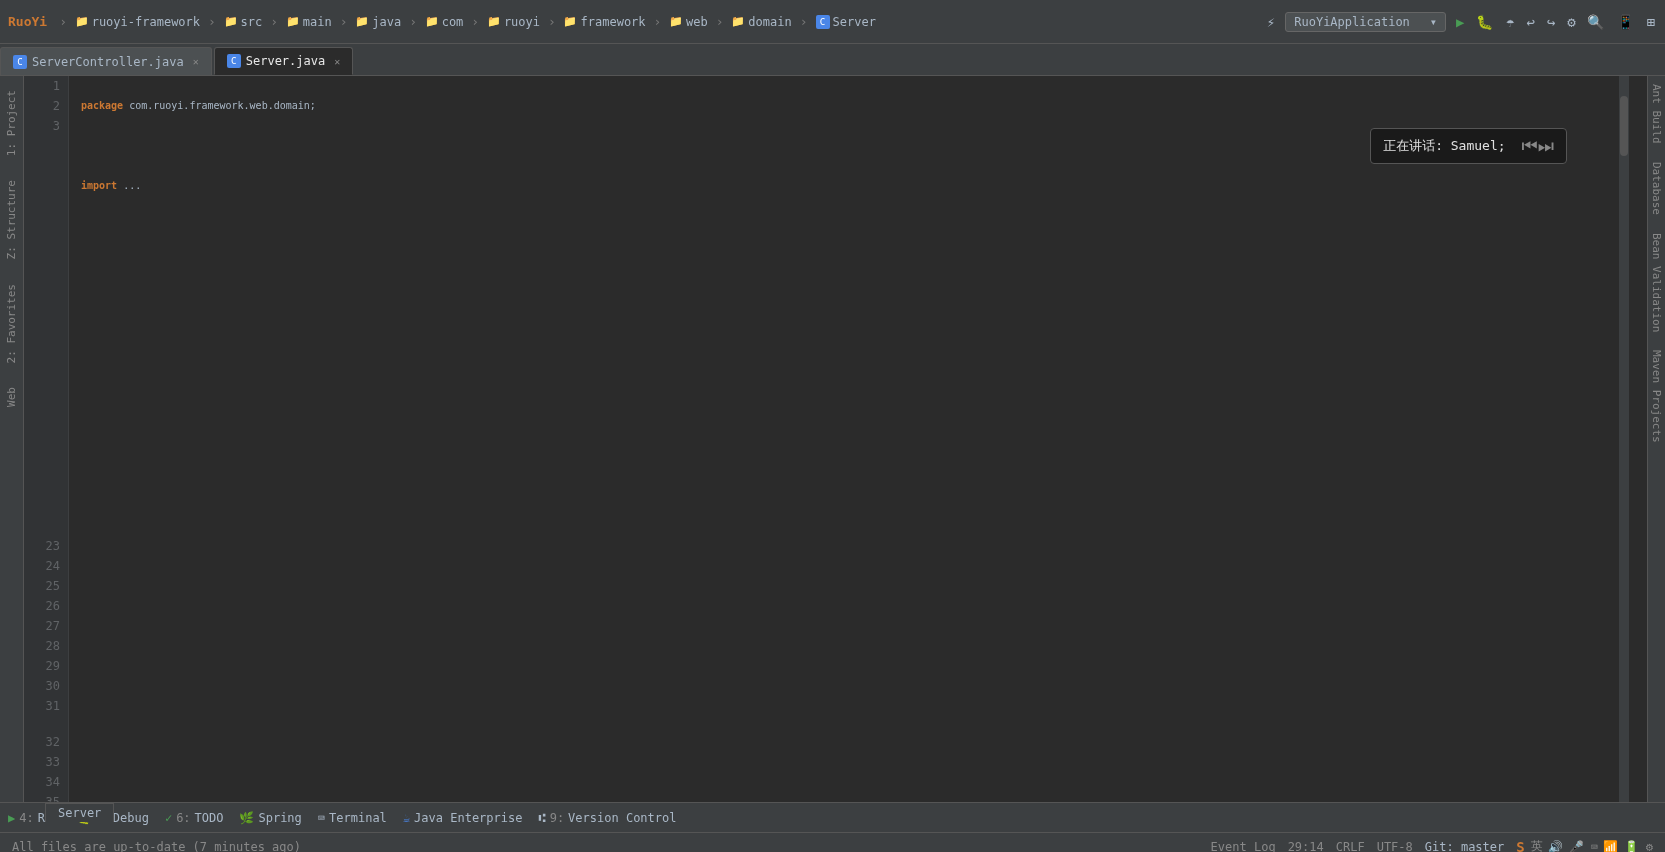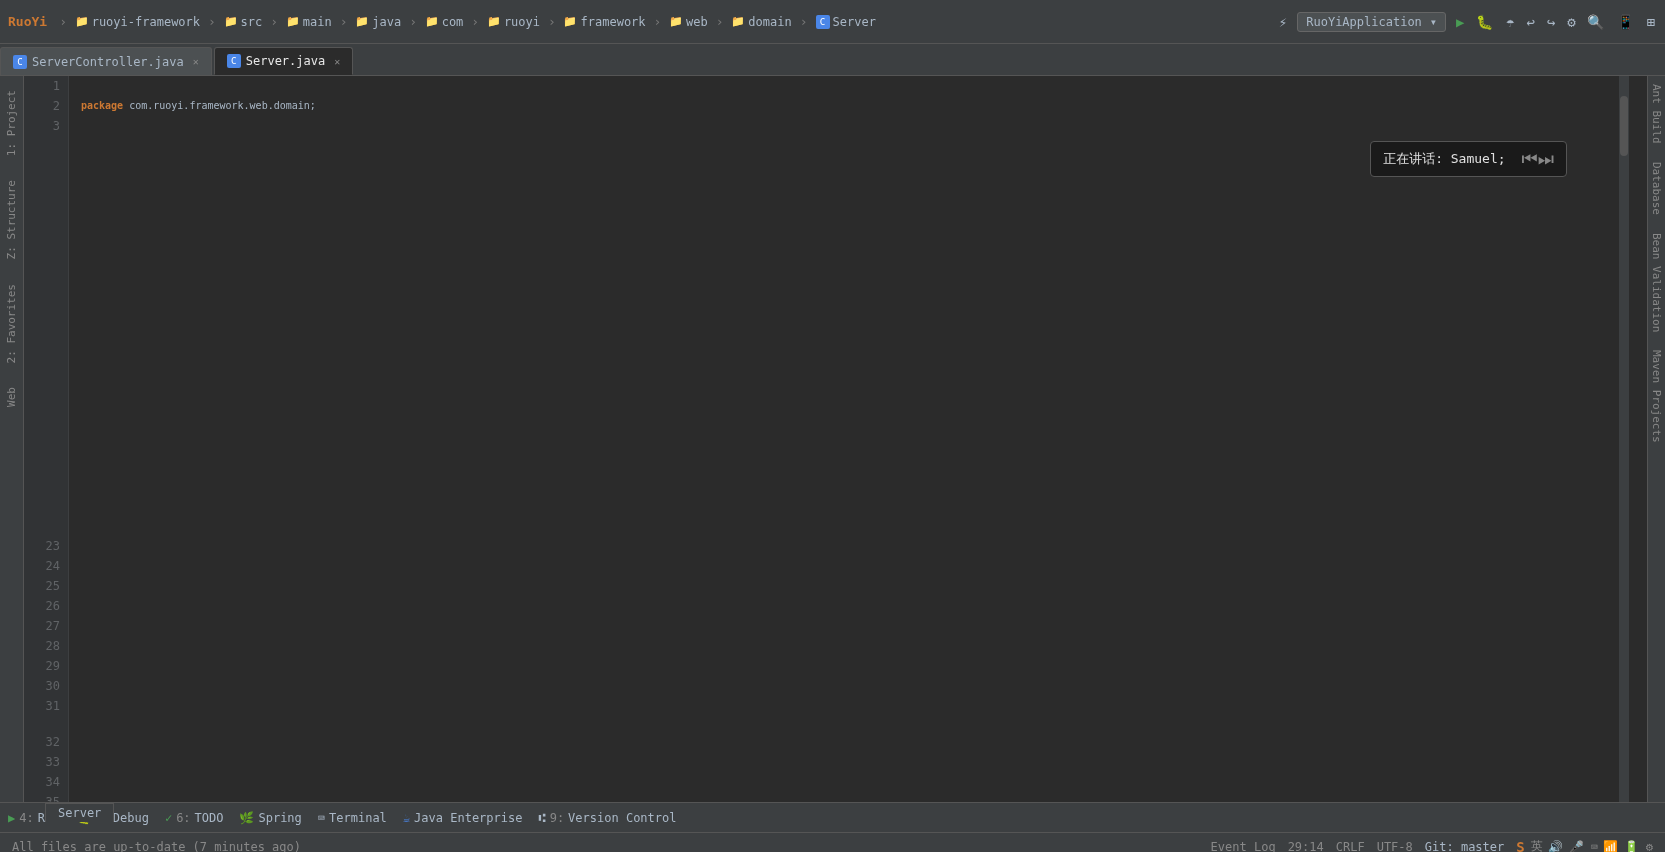--- a/index.html
+++ b/index.html
@@ -66,21 +66,21 @@
     }
     .run-config {
       background: #4c5052;
       border: 1px solid #666;
       border-radius: 3px;
       padding: 2px 8px;
       color: #a9b7c6;
       font-size: 12px;
       display: flex;
       align-items: center;
-      gap: 8px;
+      gap: 20px;
     }
     .toolbar-icon {
       color: #a9b7c6;
       font-size: 14px;
       cursor: pointer;
       padding: 2px;
     }
     .toolbar-icon.green { color: #499c54; }
 
     
@@ -259,21 +259,21 @@
       color: #a9b7c6;
       cursor: pointer;
     }
     .tool-num {
       color: #888;
     }
 
     
     #notification {
       position: absolute;
-      top: 65px;
+      top: 52px;
       right: 80px;
       background: #1a1a1a;
       border: 1px solid #555;
       border-radius: 4px;
       padding: 6px 12px;
       display: flex;
       align-items: center;
       gap: 8px;
       font-size: 13px;
       color: #e0e0e0;
@@ -449,20 +449,21 @@
         <div style="line-height:20px;">33</div>
         <div style="line-height:20px;">34</div>
         <div style="line-height:20px;">35</div>
         <div style="line-height:20px;">36</div>
 
       </div>
 
       <div id="code-content">
 <span class="line"><span class="kw">package</span> com.ruoyi.framework.web.domain;</span>
 <span class="line"></span>
+<span class="line"><span class="kw">import</span> ...</span>
 <span class="line"></span>
 <span class="line"></span>
 <span class="line"></span>
 <span class="line"></span>
 <span class="line"></span>
 <span class="line"></span>
 <span class="line"></span>
 <span class="line"></span>
 <span class="line"></span>
 <span class="line"></span>

